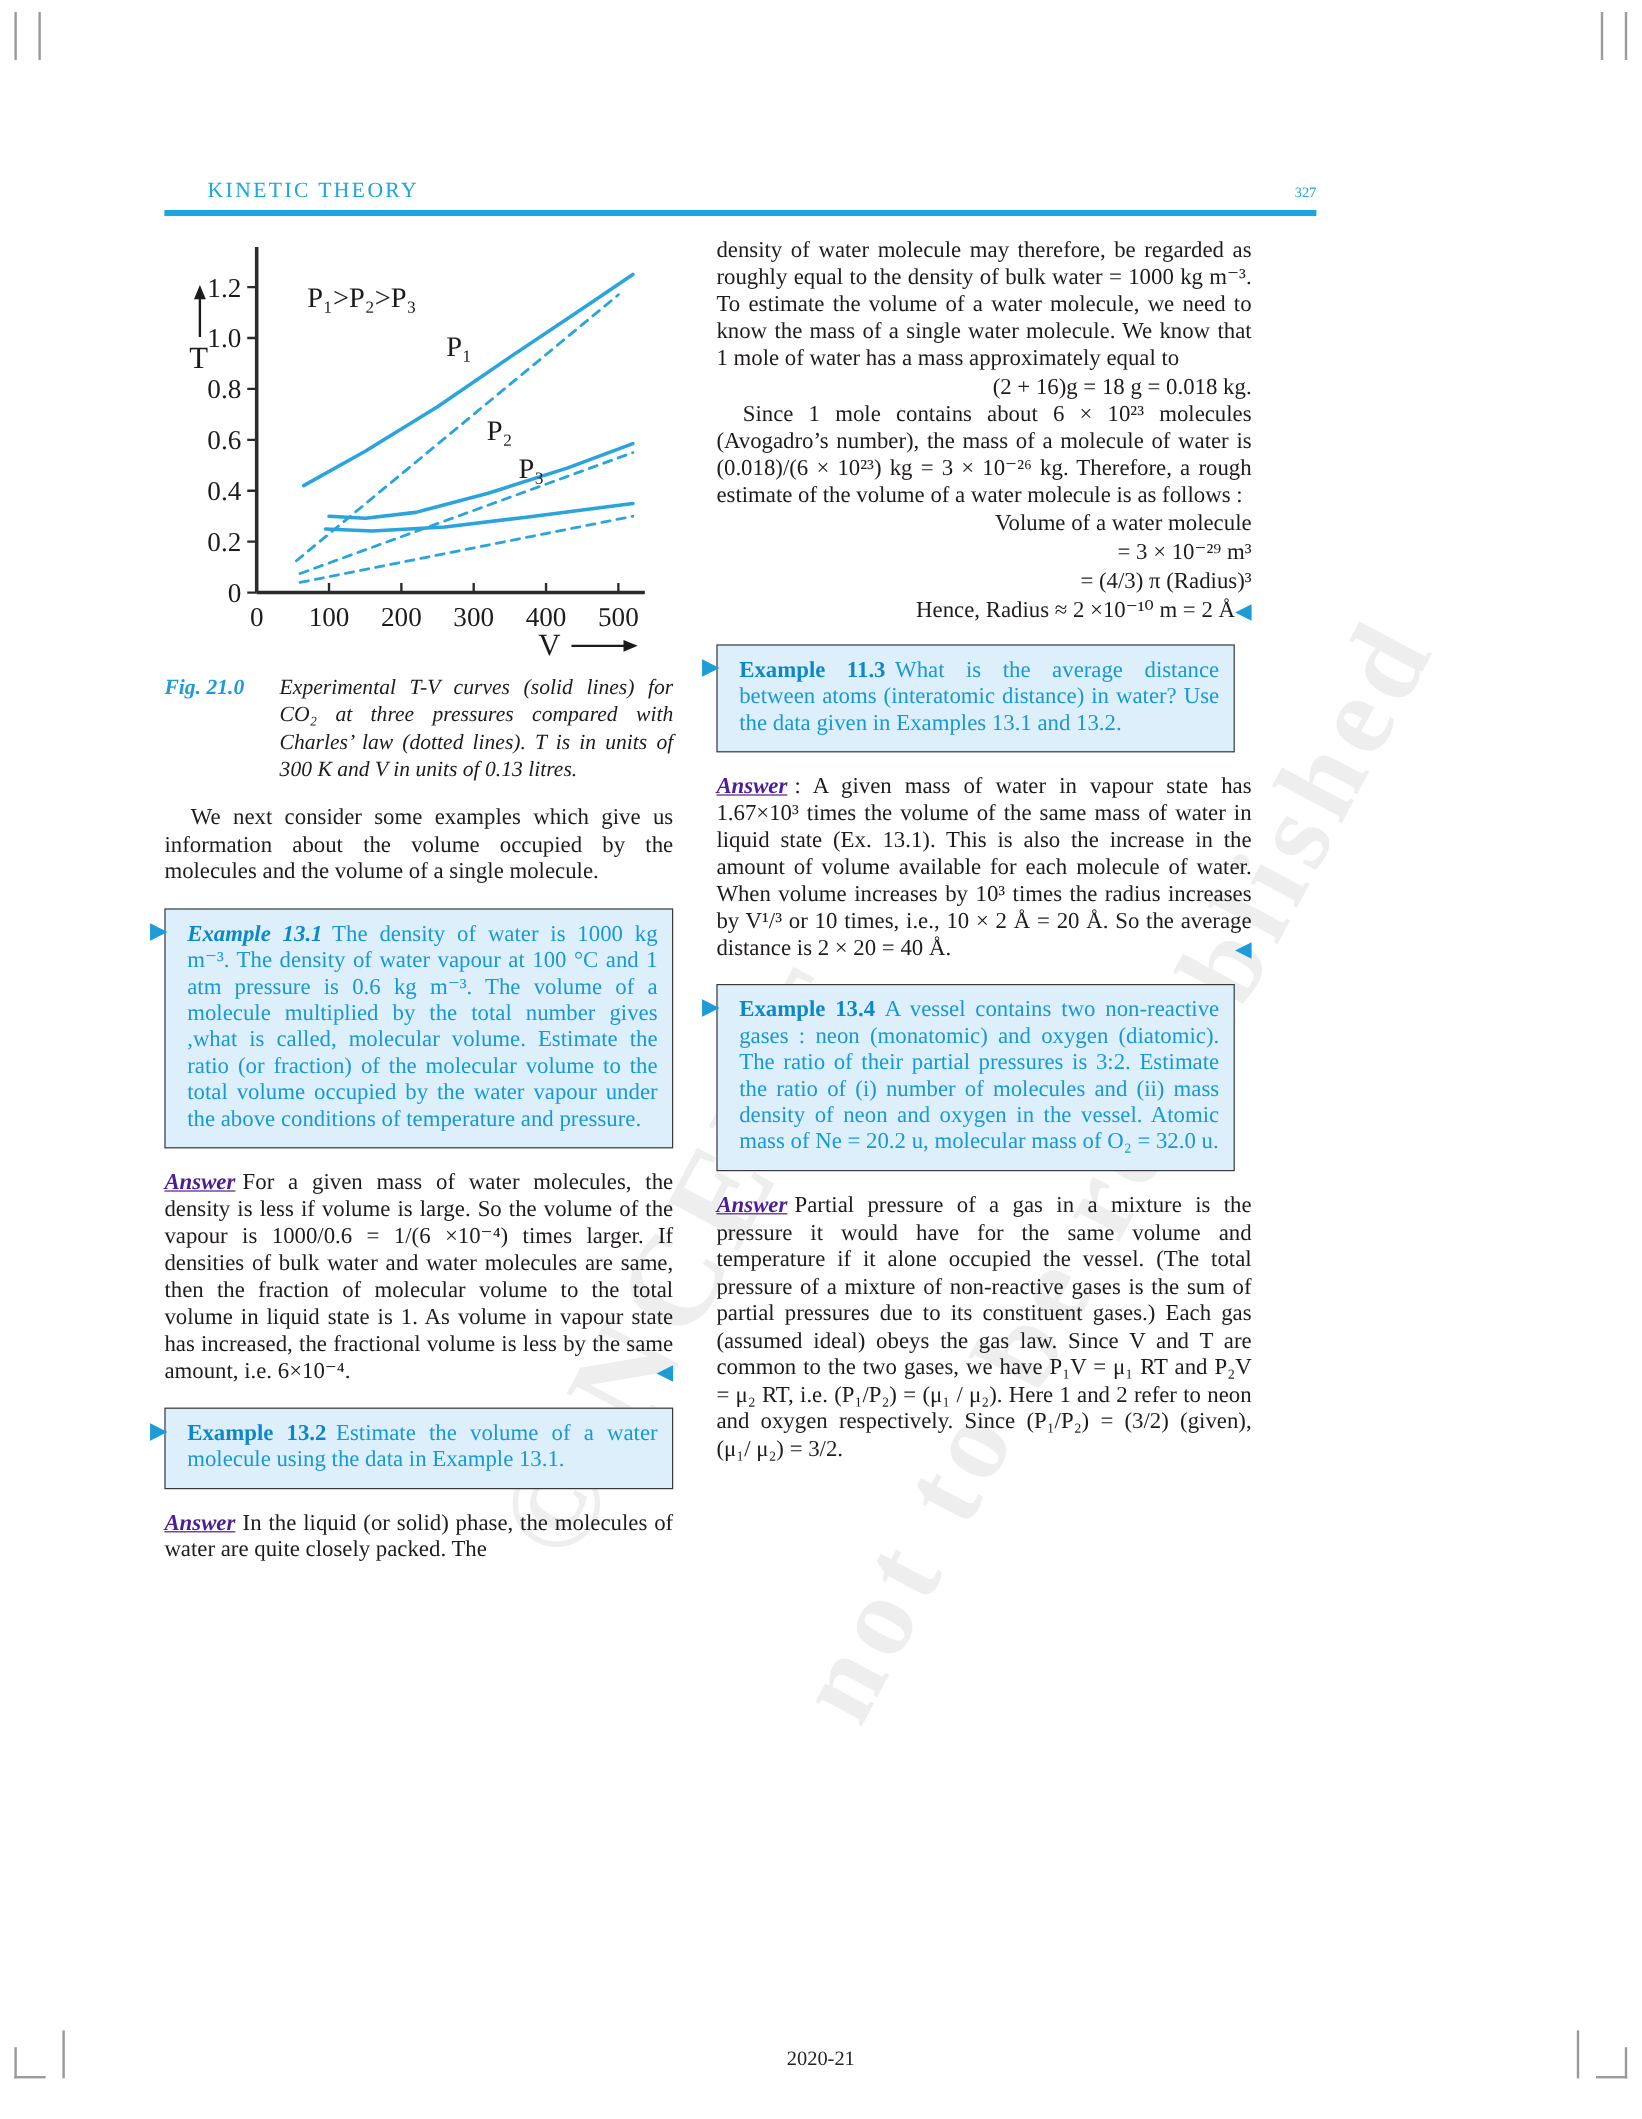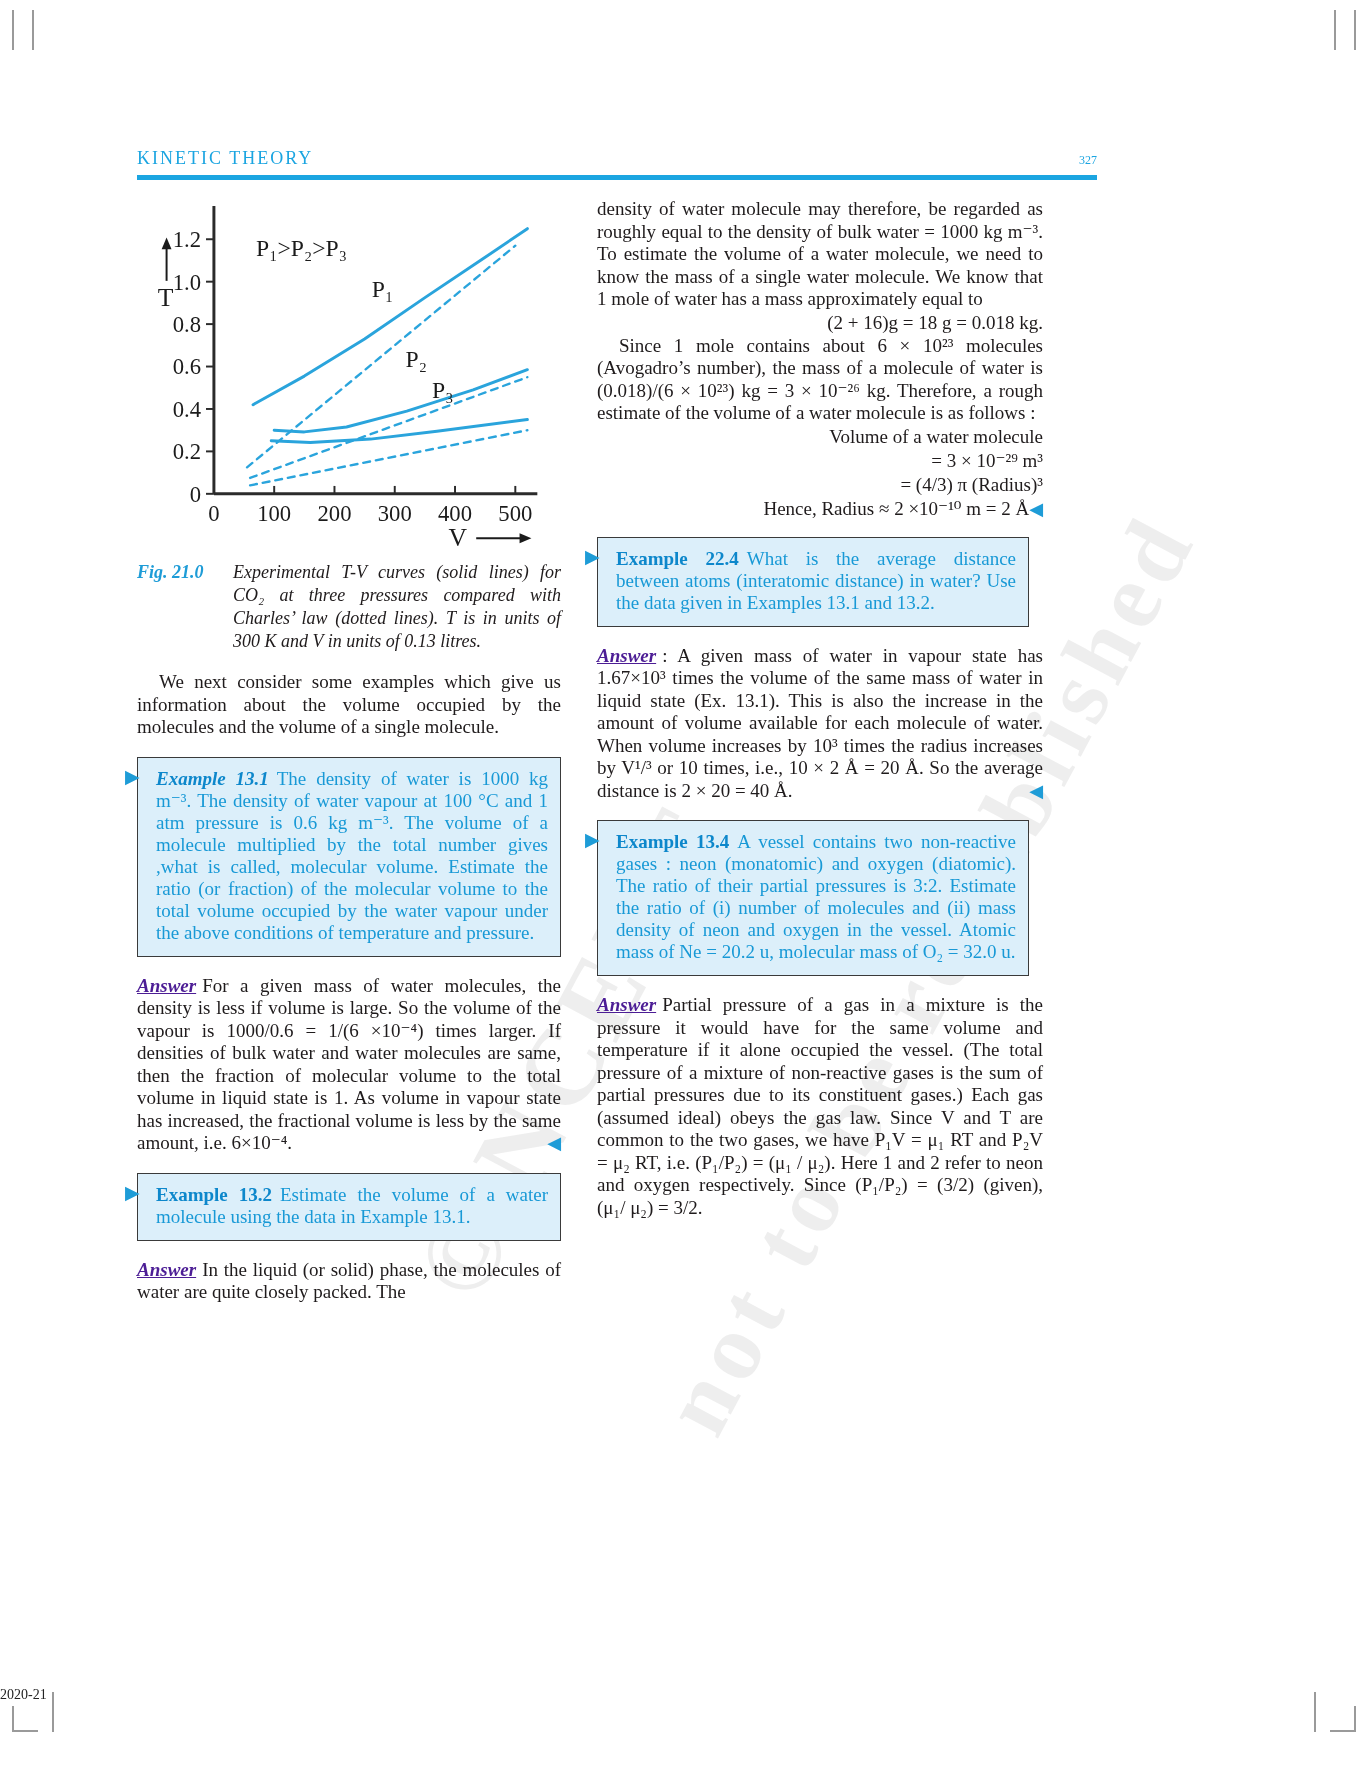--- a/index.html
+++ b/index.html
@@ -8,21 +8,21 @@
   
   .cmark{position:absolute;background:#9a9a9a;}
   .cbracket{position:absolute;width:24px;height:24px;border:0 solid #9a9a9a;}
   
   .watermark{position:absolute;transform-origin:0 0;transform:rotate(-62deg);
              white-space:nowrap;color:rgba(120,120,120,0.13);letter-spacing:8px;
              font-size:108px;font-weight:bold;pointer-events:none;}
   .wm2{font-size:95px;}
   
   .content{position:absolute;left:137px;top:148px;width:960px;}
-  header{display:flex;justify-content:space-between;align-items:baseline;}
+  header{display:flex;justify-content:space-between;align-items:baseline;margin-left:36px;}
   .htitle{color:#1ba5e1;font-size:18px;letter-spacing:2px;}
   .hpage{color:#1ba5e1;font-size:12px;}
   .rule{height:5px;background:#1ba5e1;margin-top:6px;}
   .cols{display:flex;gap:36px;margin-top:18px;}
   .col.left{width:424px;flex:0 0 424px;}
   .col.right{width:446px;flex:0 0 446px;}
   figure{margin:0;}
   svg{font-family:"Liberation Serif","DejaVu Serif",serif;display:block;}
   .caption{display:flex;margin-top:8px;font-size:18px;line-height:23px;}
   .figlabel{flex:0 0 96px;color:#1e9cd7;font-weight:bold;font-style:italic;}
@@ -33,21 +33,21 @@
                padding:10px 12px 12px 18px;color:#1899d6;font-size:19px;line-height:22px;}
   .col.right .example-box{margin-right:14px;}
   .example-box p{margin:0;text-align:justify;}
   .exhead{color:#0d87cb;font-weight:bold;margin-right:8px;}
   .it{font-style:italic;}
   .marker{position:absolute;left:-13px;top:9px;color:#1e9cd7;font-size:19px;line-height:19px;}
   .anslabel{color:#4c1d95;font-weight:bold;font-style:italic;margin-right:6px;text-decoration:underline;}
   .endmark{float:right;color:#1e9cd7;font-size:18px;}
   .eqblock{margin:0 0 0 22px;font-size:19px;line-height:24px;text-align:right;}
   .eqline{margin:0;}
-  footer{position:absolute;bottom:63px;width:100%;text-align:left;font-size:14px;color:#222;}
+  footer{position:absolute;bottom:40px;width:100%;text-align:center;font-size:17px;color:#222;}
 </style>
 </head>
 <body>
 
 <div class="page">
 
   <div class="cmark" style="left:12px;top:10px;width:2px;height:40px;"></div>
   <div class="cmark" style="left:32px;top:10px;width:2px;height:40px;"></div>
   <div class="cmark" style="right:12px;top:10px;width:2px;height:40px;"></div>
   <div class="cmark" style="right:32px;top:10px;width:2px;height:40px;"></div>
@@ -151,21 +151,21 @@
 
         <div class="eqblock">
           <div class="eqline">Volume of a water molecule</div>
           <div class="eqline">= 3 × 10⁻²⁹ m³</div>
           <div class="eqline">= (4/3) π  (Radius)³</div>
           <div class="eqline"><span>Hence, Radius ≈ 2 ×10⁻¹⁰  m = 2 Å</span><span class="endmark">◀</span></div>
         </div>
 
         <div class="example-box" style="margin-top:16px;">
           <span class="marker">▶</span>
-          <p><b class="exhead">Example 22.4</b><span>What is the average distance between atoms  (interatomic distance) in water? Use the data given in Examples 13.1 and 13.2.</span></p>
+          <p><b class="exhead">Example 11.3</b><span>What is the average distance between atoms  (interatomic distance) in water? Use the data given in Examples 13.1 and 13.2.</span></p>
         </div>
 
         <p class="body"><b class="anslabel">Answer</b><span>:  A given mass of water in vapour state has 1.67×10³ times the volume of the same mass of water in liquid state (Ex. 13.1). This is also the increase in the amount of volume available for each molecule of water. When volume increases by 10³ times the radius increases by V¹/³ or 10 times, i.e., 10 × 2 Å  = 20 Å. So the average distance is 2 × 20 = 40  Å.</span><span class="endmark">◀</span></p>
 
         <div class="example-box">
           <span class="marker">▶</span>
           <p><b class="exhead">Example 13.4</b><span>A vessel contains two non-reactive gases : neon (monatomic) and oxygen (diatomic). The ratio of their partial pressures is 3:2. Estimate the ratio of  (i) number of molecules and (ii) mass density of neon and oxygen in the vessel. Atomic mass of Ne = 20.2 u, molecular mass of O₂ = 32.0 u.</span></p>
         </div>
 
         <p class="body"><b class="anslabel">Answer</b><span>Partial pressure of a gas in a mixture is the pressure it would have for the same volume and temperature if it alone occupied the vessel. (The total pressure of a mixture of non-reactive gases is the sum of partial pressures due to its constituent gases.) Each gas (assumed ideal) obeys the gas law. Since V and T are common to the two gases,  we  have  P₁V = μ₁ RT and P₂V = μ₂ RT, i.e. (P₁/P₂) = (μ₁ / μ₂). Here 1 and 2 refer to neon and oxygen respectively. Since (P₁/P₂) = (3/2) (given), (μ₁/ μ₂) = 3/2.</span></p>

